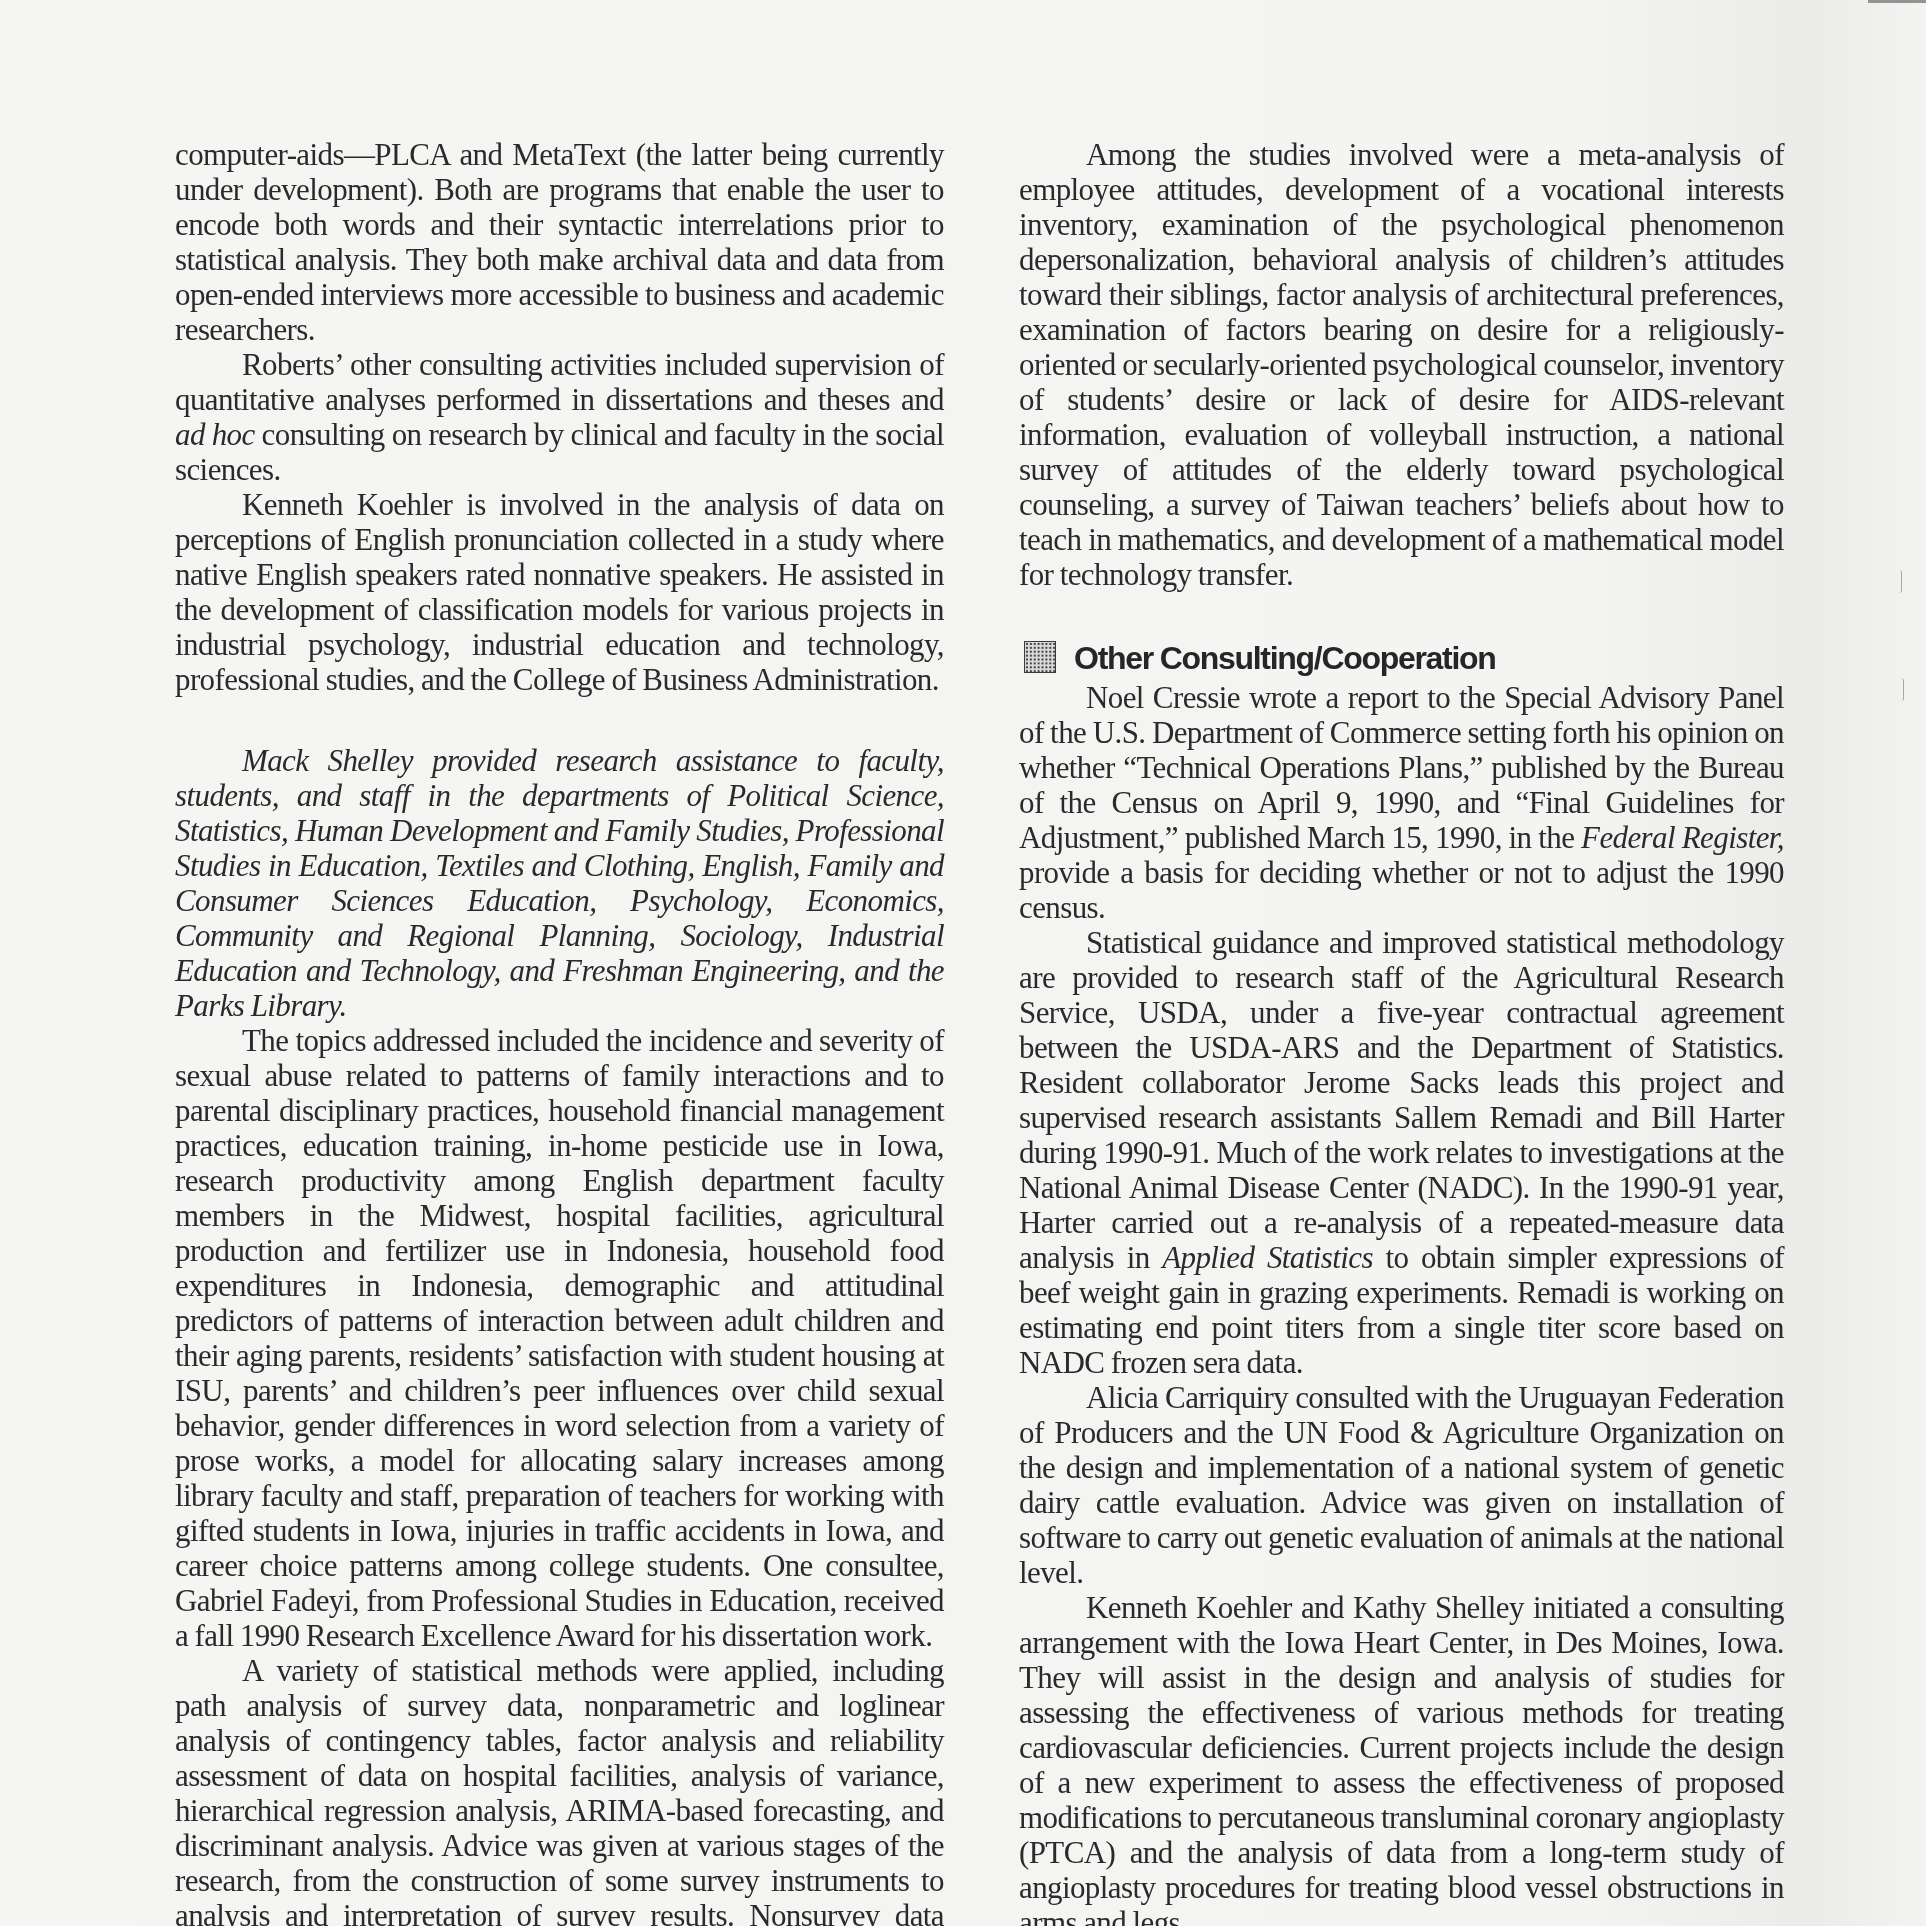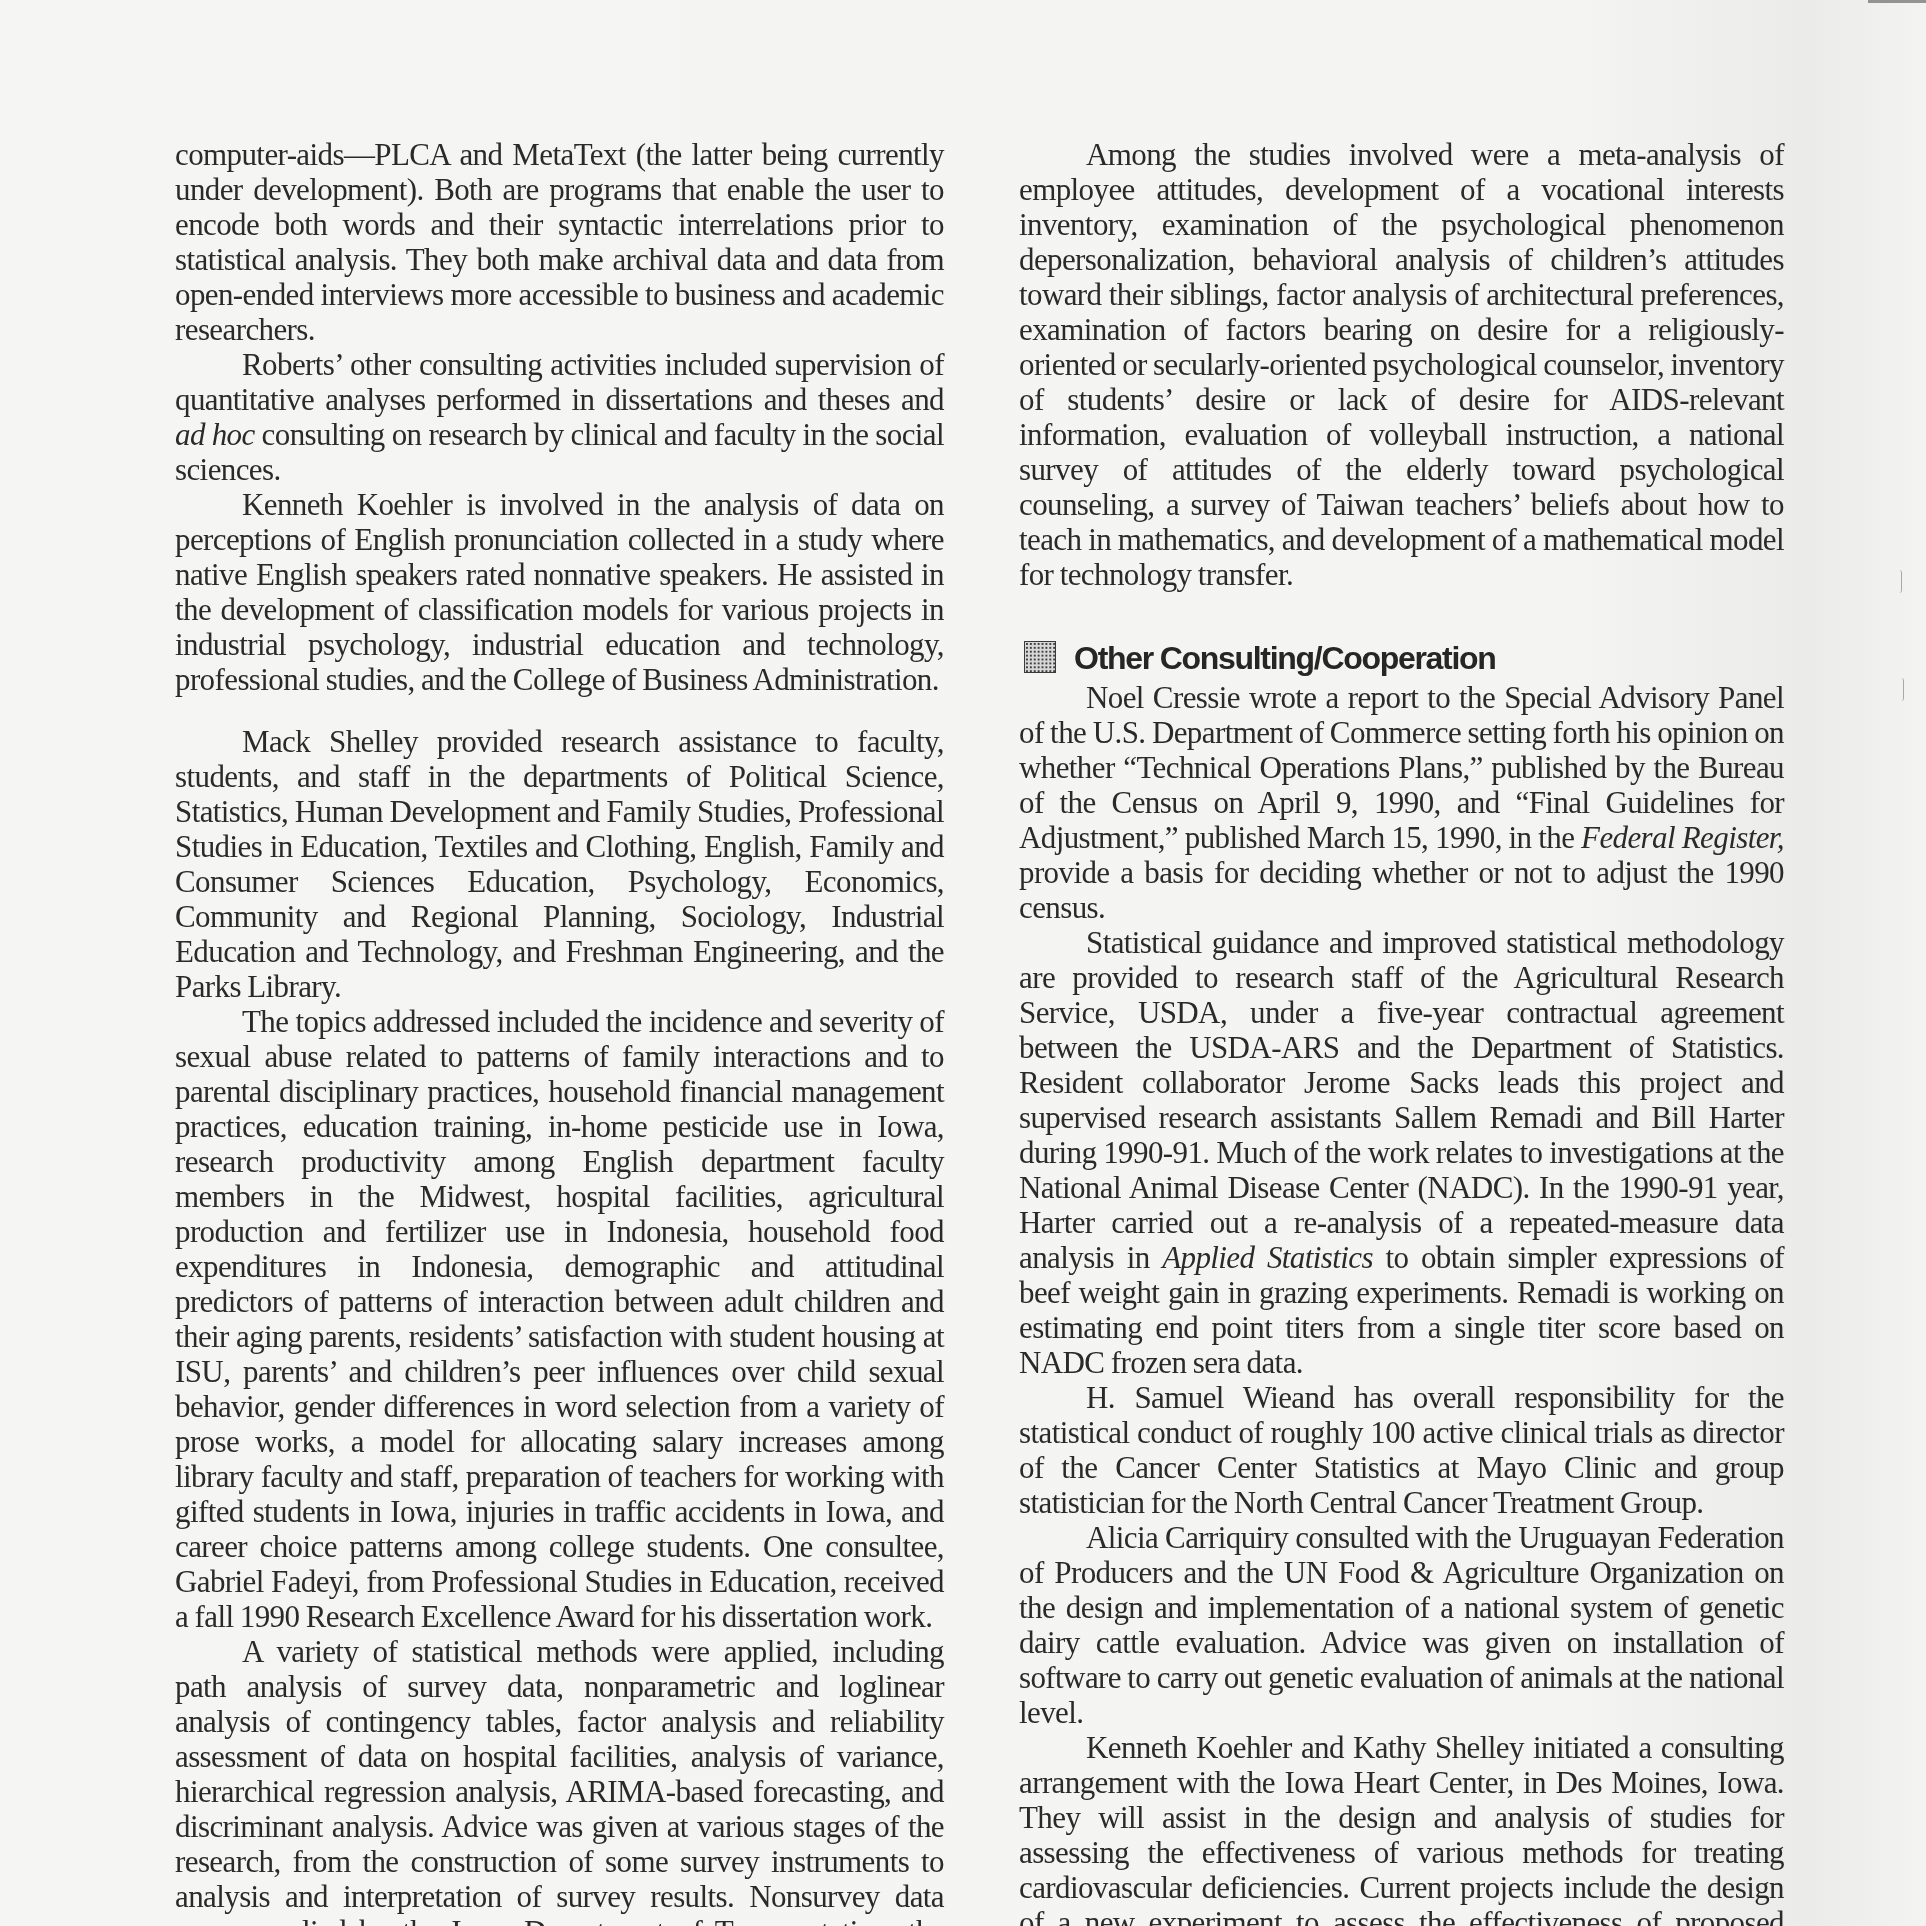--- a/index.html
+++ b/index.html
@@ -27,21 +27,21 @@
     letter-spacing: -0.6px;
     word-spacing: -0.8px;
   }
   #col-left { left: 175px; }
   #col-right { left: 1019px; width: 765px; }
   .para {
     margin: 0;
     text-indent: 67px;
   }
   .para.noindent { text-indent: 0; }
-  .para.gap-before { margin-top: 27px; }
+  .para.gap-before { margin-top: 46px; font-style: italic; }
   .ital { font-style: italic; }
 
   .section-heading {
     display: flex;
     align-items: flex-start;
     margin: 49px 0 4.6px 0;
     height: 34px;
   }
   .heading-icon {
     width: 32px;
@@ -112,21 +112,20 @@
 
     <div class="section-heading">
       <span class="heading-icon"></span>
       <span class="heading-text">Other Consulting/Cooperation</span>
     </div>
 
     <p class="para"><span>Noel Cressie wrote a report to the Special Advisory Panel of the U.S. Department of Commerce setting forth his opinion on whether “Technical Operations Plans,” published by the Bureau of the Census on April 9, 1990, and “Final Guidelines for Adjustment,” published March 15, 1990, in the </span><span class="ital">Federal Register,</span><span> provide a basis for deciding whether or not to adjust the 1990 census.</span></p>
 
     <p class="para"><span>Statistical guidance and improved statistical methodology are provided to research staff of the Agricultural Research Service, USDA, under a five-year contractual agreement between the USDA-ARS and the Department of Statistics. Resident collaborator Jerome Sacks leads this project and supervised research assistants Sallem Remadi and Bill Harter during 1990-91. Much of the work relates to investigations at the National Animal Disease Center (NADC). In the 1990-91 year, Harter carried out a re-analysis of a repeated-measure data analysis in </span><span class="ital">Applied Statistics</span><span> to obtain simpler expressions of beef weight gain in grazing experiments. Remadi is working on estimating end point titers from a single titer score based on NADC frozen sera data.</span></p>
 
-    <p class="para">H. Samuel Wieand has overall responsibility for the statistical conduct of roughly 100 active clinical trials as director of the Cancer Center Statistics at Mayo Clinic and group statistician for the North Central Cancer Treatment Group.</p>
 
     <p class="para">Alicia Carriquiry consulted with the Uruguayan Federation of Producers and the UN Food &amp; Agriculture Organization on the design and implementation of a national system of genetic dairy cattle evaluation. Advice was given on installation of software to carry out genetic evaluation of animals at the national level.</p>
 
     <p class="para">Kenneth Koehler and Kathy Shelley initiated a consulting arrangement with the Iowa Heart Center, in Des Moines, Iowa. They will assist in the design and analysis of studies for assessing the effectiveness of various methods for treating cardiovascular deficiencies. Current projects include the design of a new experiment to assess the effectiveness of proposed modifications to percutaneous transluminal coronary angioplasty (PTCA) and the analysis of data from a long-term study of angioplasty procedures for treating blood vessel obstructions in arms and legs.</p>
   </div>
 
 </div>
 
 
 </body></html>

